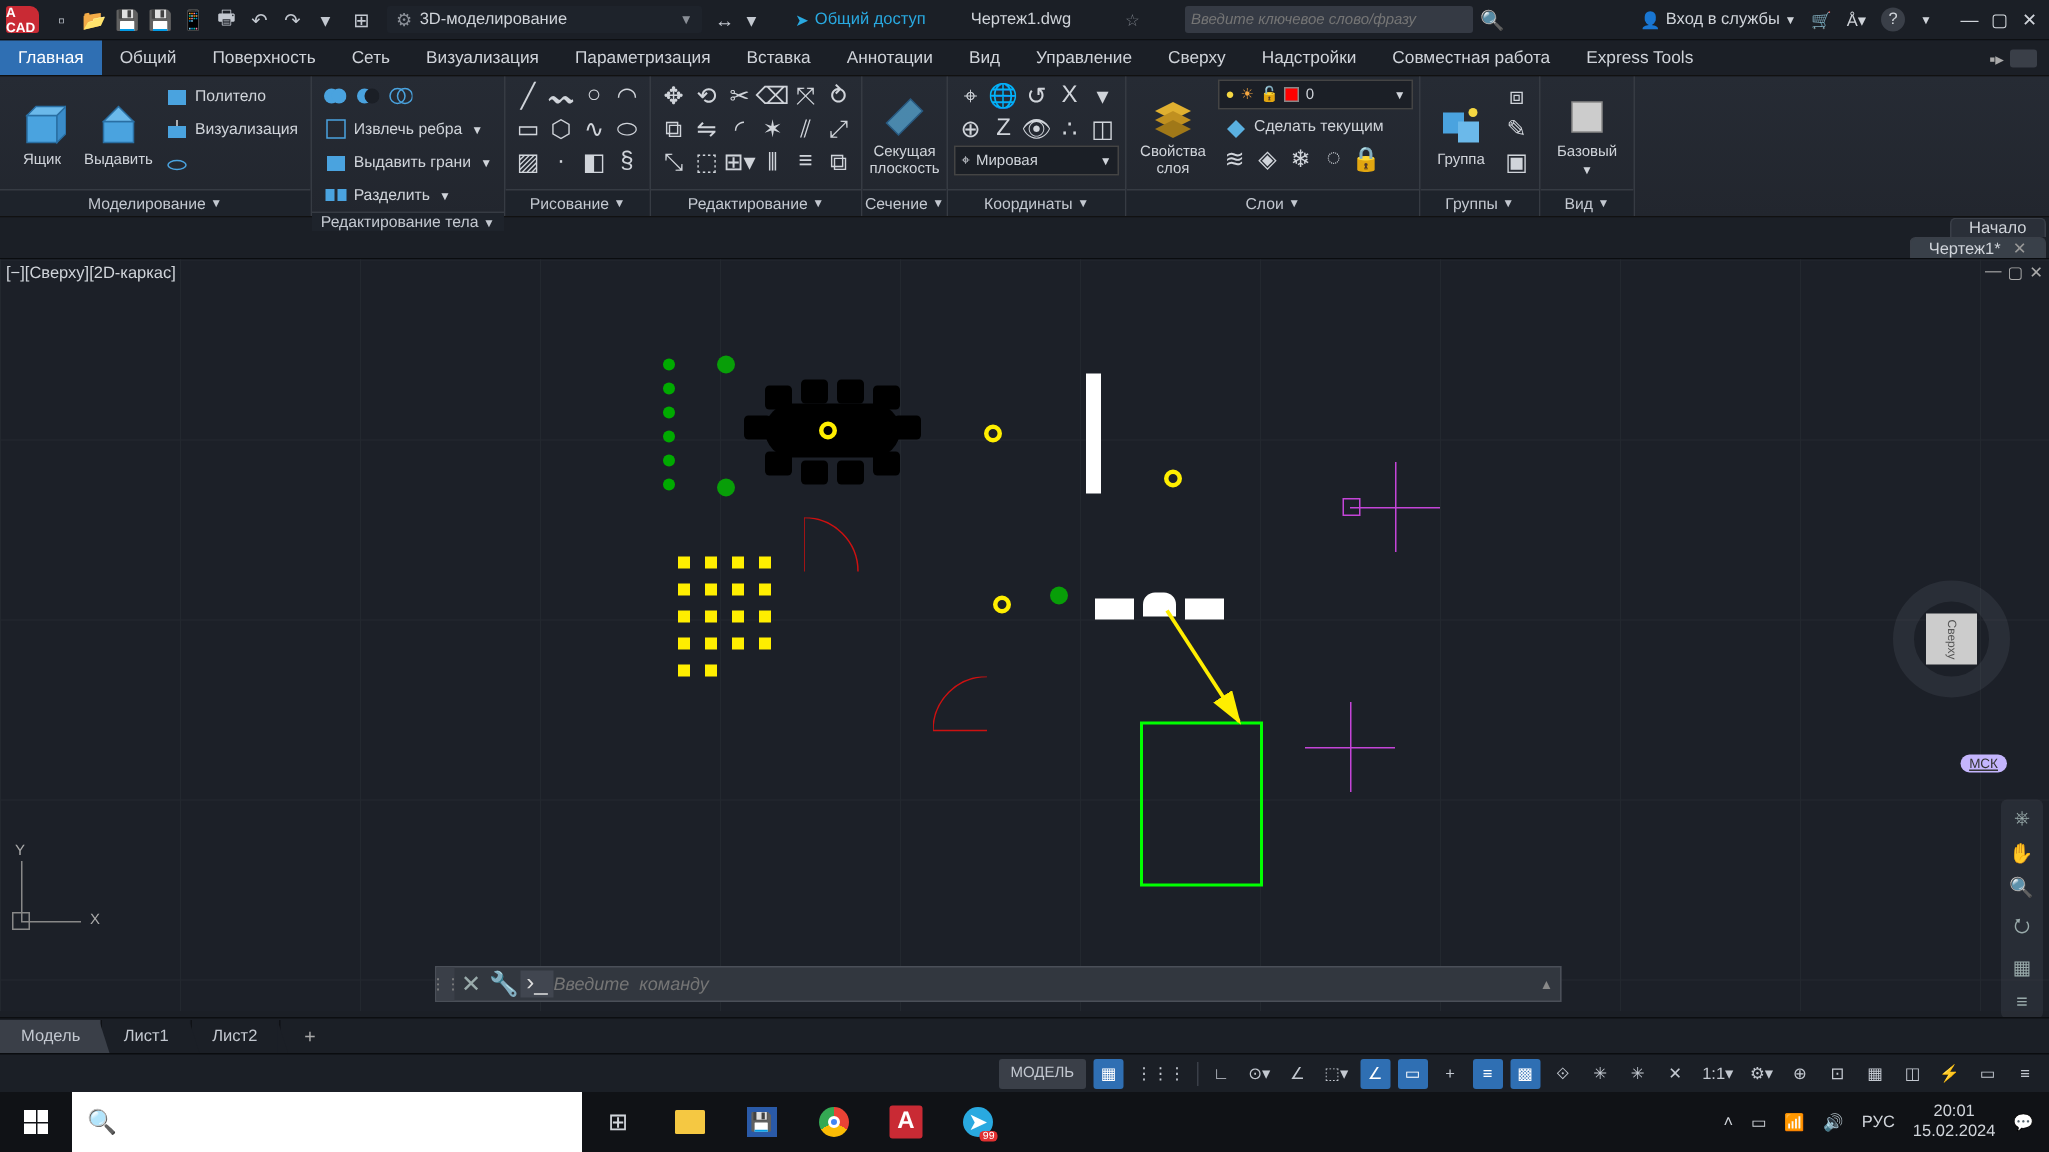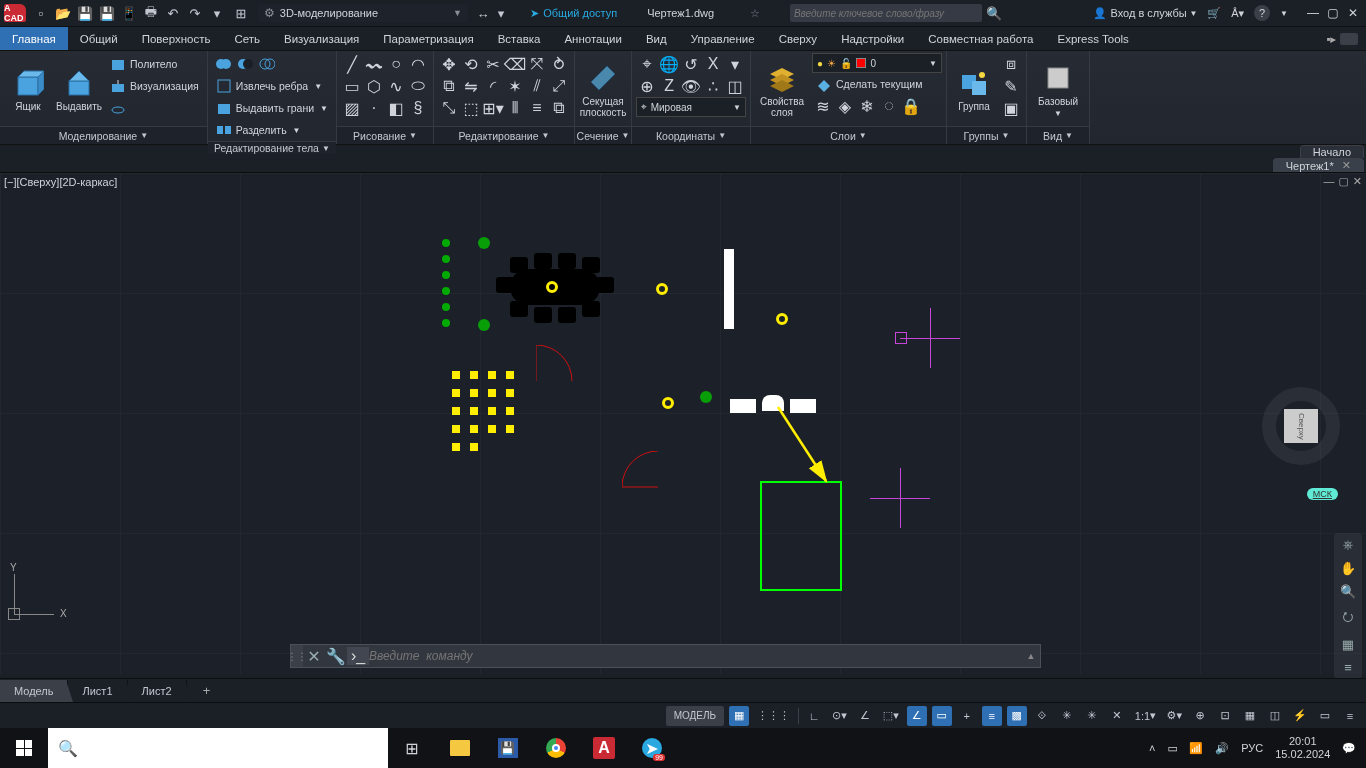--- a/index.html
+++ b/index.html
@@ -65,21 +65,21 @@
 .cursor-cross { position: absolute; left: 900px; top: 325px; }
 .cursor-cross::before, .cursor-cross::after { content: ""; position: absolute; background: #c445d8; }
 .cursor-cross::before { width: 60px; height: 1px; left: -30px; top: 0; }
 .cursor-cross::after { width: 1px; height: 60px; left: 0; top: -30px; }
 .cursor-box { position: absolute; left: 925px; top: 326px; width: 12px; height: 12px; border: 1px solid #c445d8; }
 
 
 .viewcube { position: absolute; right: 20px; top: 208px; width: 90px; height: 90px; }
 .vcube-ring { position: absolute; inset: 6px; border: 14px solid rgba(120,128,140,.15); border-radius: 50%; }
 .vcube-face { position: absolute; left: 28px; top: 28px; width: 34px; height: 34px; background: #ccc; color: #555; font-size: 8px; display: flex; align-items: center; justify-content: center; writing-mode: vertical-rl; }
-.wcs-badge { position: absolute; right: 28px; top: 315px; background: #5eead4; color: #333; font-size: 9px; padding: 1px 6px; border-radius: 7px; text-decoration: underline; }
+.wcs-badge { position: absolute; right: 28px; top: 330px; background: #c4b5fd; color: #333; font-size: 9px; padding: 1px 6px; border-radius: 7px; text-decoration: underline; }
 
 
 .navbar-right { position: absolute; right: 4px; top: 360px; width: 28px; background: rgba(60,65,75,.4); border-radius: 4px; padding: 4px 0; display: flex; flex-direction: column; align-items: center; gap: 8px; }
 .navbar-right span { font-size: 13px; color: #9aa; }
 
 
 .ucs { position: absolute; left: 14px; bottom: 110px; }
 .ucs-y { position: absolute; width: 1px; height: 40px; background: #888; left: 0; top: -40px; }
 .ucs-x { position: absolute; height: 1px; width: 40px; background: #888; left: 0; top: 0; }
 .ucs .lbl { position: absolute; font-size: 10px; color: #aaa; }

